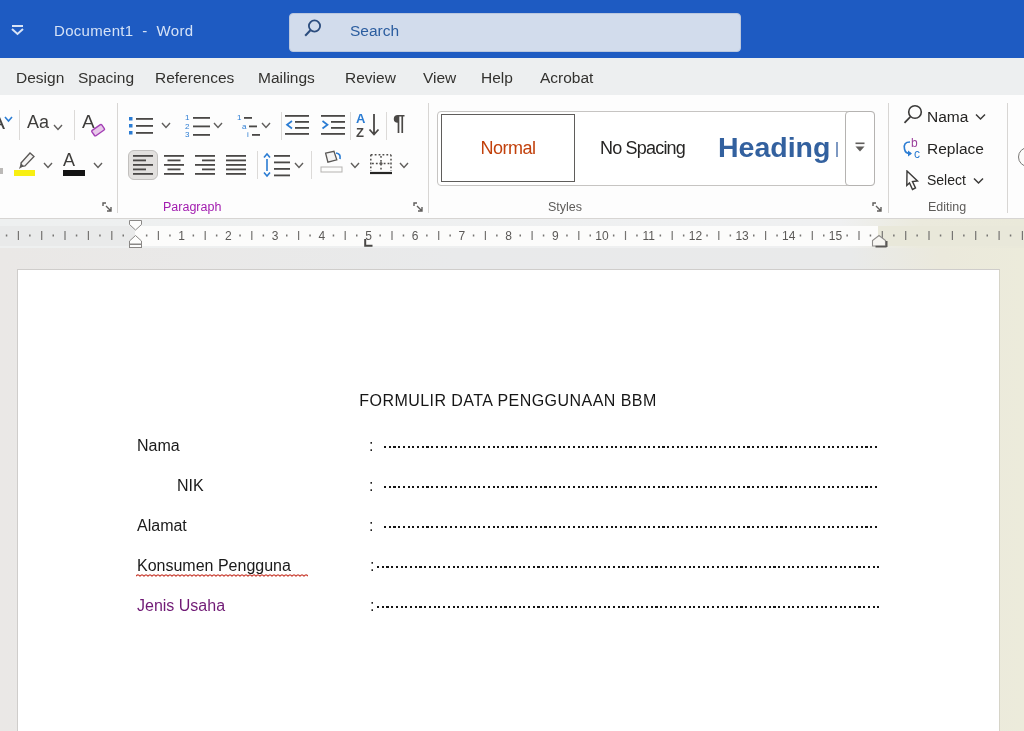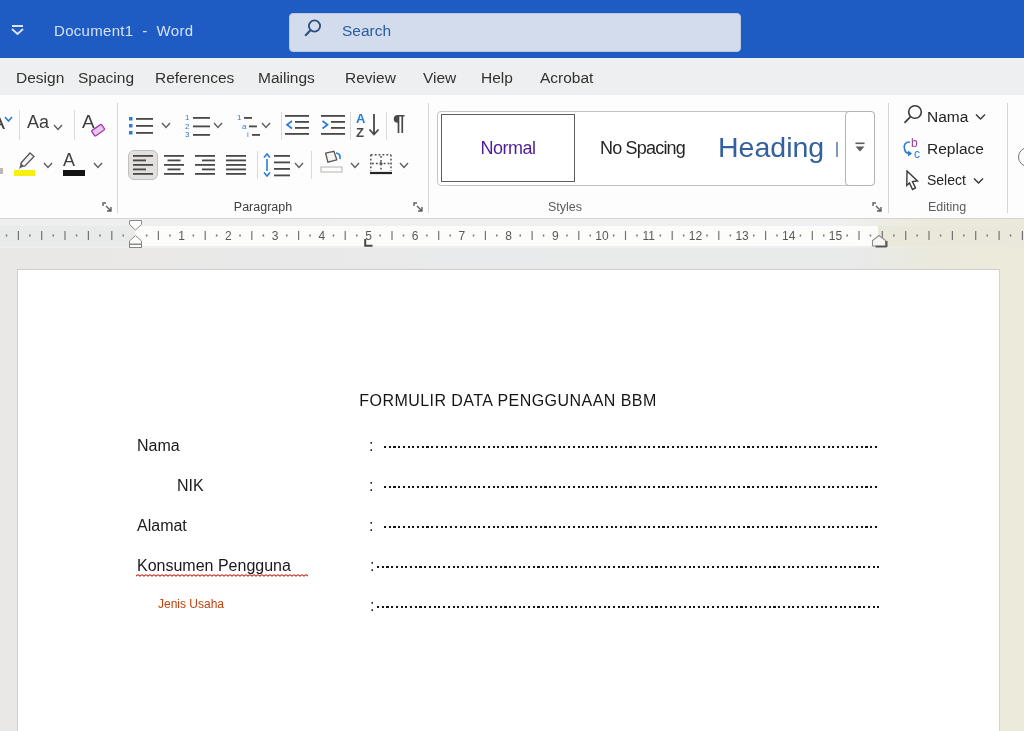--- a/index.html
+++ b/index.html
@@ -12,21 +12,21 @@
 <svg class="abs" style="left:11px;top:25px;" width="14" height="12" viewBox="0 0 14 12">
   <rect x="1" y="0" width="11" height="2" fill="#d9e4f6"></rect>
   <path d="M1 4 L6.5 9 L12 4" stroke="#d9e4f6" stroke-width="2" fill="none"></path>
 </svg>
 <div class="abs" style="left:54px;top:22px;width:260px;height:20px;color:#d5e2f6;font-size:15px;letter-spacing:0.3px;">Document1&nbsp;&nbsp;-&nbsp;&nbsp;Word</div>
 <div class="abs" style="left:289px;top:13px;width:452px;height:39px;background:#d2dcec;border:1px solid #bac7de;border-radius:4px;box-sizing:border-box;"></div>
 <svg class="abs" style="left:304px;top:16px;" width="22" height="24" viewBox="0 0 22 24">
   <circle cx="10.5" cy="10" r="5.6" fill="none" stroke="#2c4d7e" stroke-width="1.8"></circle>
   <line x1="6.4" y1="14.2" x2="1.2" y2="19.8" stroke="#2c4d7e" stroke-width="2"></line>
 </svg>
-<div class="abs" style="left:342px;top:22px;color:#2b5d9f;font-size:15.5px;">Search</div>
+<div class="abs" style="left:350px;top:22px;color:#2b5d9f;font-size:15.5px;">Search</div>
 
 <div class="abs" style="left:0;top:58px;width:1024px;height:37px;background:#edeff0;"></div>
 <div class="abs" style="left:0;top:58px;width:1024px;height:37px;font-size:15.5px;color:#33322f;">
   <span class="abs" style="left:8px;top:11px;margin-left:8px;">Design</span>
   <span class="abs" style="left:78px;top:11px;">Spacing</span>
   <span class="abs" style="left:155px;top:11px;">References</span>
   <span class="abs" style="left:258px;top:11px;">Mailings</span>
   <span class="abs" style="left:345px;top:11px;">Review</span>
   <span class="abs" style="left:423px;top:11px;">View</span>
   <span class="abs" style="left:481px;top:11px;">Help</span>
@@ -204,33 +204,33 @@
   <line x1="0" y1="19" x2="22" y2="19" stroke="#262524" stroke-width="2.2"></line>
 </svg>
 <svg class="abs" style="left:399px;top:162px;" width="10" height="7" viewBox="0 0 10 7">
     <path d="M1 1 L5 5.5 L9 1" stroke="#605e5c" stroke-width="1.4" fill="none"></path>
   </svg>
 
 <svg class="abs" style="left:413px;top:202px;" width="12" height="12" viewBox="0 0 12 12">
   <path d="M1 4 L1 1 L4 1" stroke="#605e5c" stroke-width="1.4" fill="none"></path>
   <path d="M4 4 L9 9 M9 5 L9 9 L5 9" stroke="#605e5c" stroke-width="1.4" fill="none"></path>
 </svg>
-<div class="abs" style="left:163px;top:200px;width:200px;text-align:center;font-size:12.5px;color:#404040;">Paragraph</div>
+<div class="abs" style="left:163px;top:200px;width:200px;font-size:12.5px;color:#a21caf;">Paragraph</div>
 
 <div class="abs" style="left:437px;top:111px;width:438px;height:75px;background:#fff;border:1px solid #c6c4c2;border-radius:4px;box-sizing:border-box;"></div>
 <div class="abs" style="left:845px;top:111px;width:30px;height:75px;background:#fff;border:1px solid #b5b3b1;border-radius:4px;box-sizing:border-box;"></div>
 <svg class="abs" style="left:854px;top:142px;" width="12" height="11" viewBox="0 0 12 11">
   <rect x="1.5" y="0.5" width="9" height="1.6" fill="#605e5c"></rect>
   <path d="M1.5 4.5 L10.5 4.5 L6 9.5 Z" fill="#605e5c"></path>
 </svg>
 <div class="abs" style="left:441px;top:114px;width:134px;height:68px;background:#fff;border:1.6px solid #5f5d5b;box-sizing:border-box;"></div>
-<div class="abs" style="left:441px;top:138px;width:134px;text-align:center;font-size:18px;letter-spacing:-0.5px;color:#4c1d95;">Normal</div>
+<div class="abs" style="left:441px;top:138px;width:134px;text-align:center;font-size:18px;letter-spacing:-0.5px;color:#c2410c;">Normal</div>
 <div class="abs" style="left:576px;top:138px;width:133px;text-align:center;font-size:18px;letter-spacing:-0.8px;color:#262524;">No&nbsp;Spacing</div>
 <div class="abs" style="left:705px;top:130px;width:131px;height:40px;overflow:hidden;">
-  <span style="position:absolute;left:13px;top:1px;font-size:28.5px;color:#33619f;white-space:nowrap;">Heading</span>
+  <span style="position:absolute;left:13px;top:1px;font-size:28.5px;color:#33619f;white-space:nowrap;font-weight:bold;">Heading</span>
 </div>
 <div class="abs" style="left:836px;top:142px;width:1.8px;height:15px;background:#7e99c2;"></div>
 <svg class="abs" style="left:872px;top:202px;" width="12" height="12" viewBox="0 0 12 12">
   <path d="M1 4 L1 1 L4 1" stroke="#605e5c" stroke-width="1.4" fill="none"></path>
   <path d="M4 4 L9 9 M9 5 L9 9 L5 9" stroke="#605e5c" stroke-width="1.4" fill="none"></path>
 </svg>
 <div class="abs" style="left:548px;top:200px;width:200px;font-size:12.5px;color:#5e5c5a;">Styles</div>
 
 <svg class="abs" style="left:902px;top:103px;" width="22" height="24" viewBox="0 0 22 24">
   <circle cx="13" cy="9" r="6.3" fill="none" stroke="#3b3a39" stroke-width="1.6"></circle>
@@ -370,21 +370,21 @@
 
 <div class="abs" style="left:0;top:248px;width:1024px;height:483px;background:linear-gradient(90deg,#eae8e6 0%,#e9eaeb 45%,#e9eaea 83%,#ebe9dc 92%,#ecebdb 100%);"></div>
 <div class="abs" style="left:17px;top:269px;width:983px;height:462px;background:#ffffff;border-top:1px solid #cfcdcb;border-left:1px solid #cfcdcb;border-right:1px solid #d6d4c8;box-sizing:border-box;"></div>
 
 <div class="abs" style="left:352px;top:392px;width:312px;text-align:center;font-size:16px;font-weight:normal;color:#161616;letter-spacing:0.45px;white-space:nowrap;">FORMULIR DATA PENGGUNAAN BBM</div>
 
 <div class="abs" style="left:137px;top:437px;font-size:16px;color:#1a1a1a;">Nama</div>
 <div class="abs" style="left:137px;top:477px;font-size:16px;color:#1a1a1a;margin-left:40px;">NIK</div>
 <div class="abs" style="left:137px;top:517px;font-size:16px;color:#1a1a1a;">Alamat</div>
 <div class="abs" style="left:137px;top:557px;font-size:16px;color:#1a1a1a;">Konsumen Pengguna</div>
-<div class="abs" style="left:137px;top:597px;font-size:12px;color:#c2410c;margin-left:21px;">Jenis Usaha</div>
+<div class="abs" style="left:137px;top:597px;font-size:16px;color:#701a75;">Jenis Usaha</div>
 
 <div class="abs" style="left:369px;top:437px;font-size:16px;color:#1a1a1a;">:</div>
 <div class="abs" style="left:369px;top:477px;font-size:16px;color:#1a1a1a;">:</div>
 <div class="abs" style="left:369px;top:517px;font-size:16px;color:#1a1a1a;">:</div>
 <div class="abs" style="left:370px;top:557px;font-size:16px;color:#1a1a1a;">:</div>
 <div class="abs" style="left:370px;top:597px;font-size:16px;color:#1a1a1a;">:</div>
 
 <div class="abs dotl" style="left:384px;top:446px;width:496px;"></div>
 <div class="abs dotl" style="left:384px;top:486px;width:496px;"></div>
 <div class="abs dotl" style="left:384px;top:526px;width:496px;"></div>

